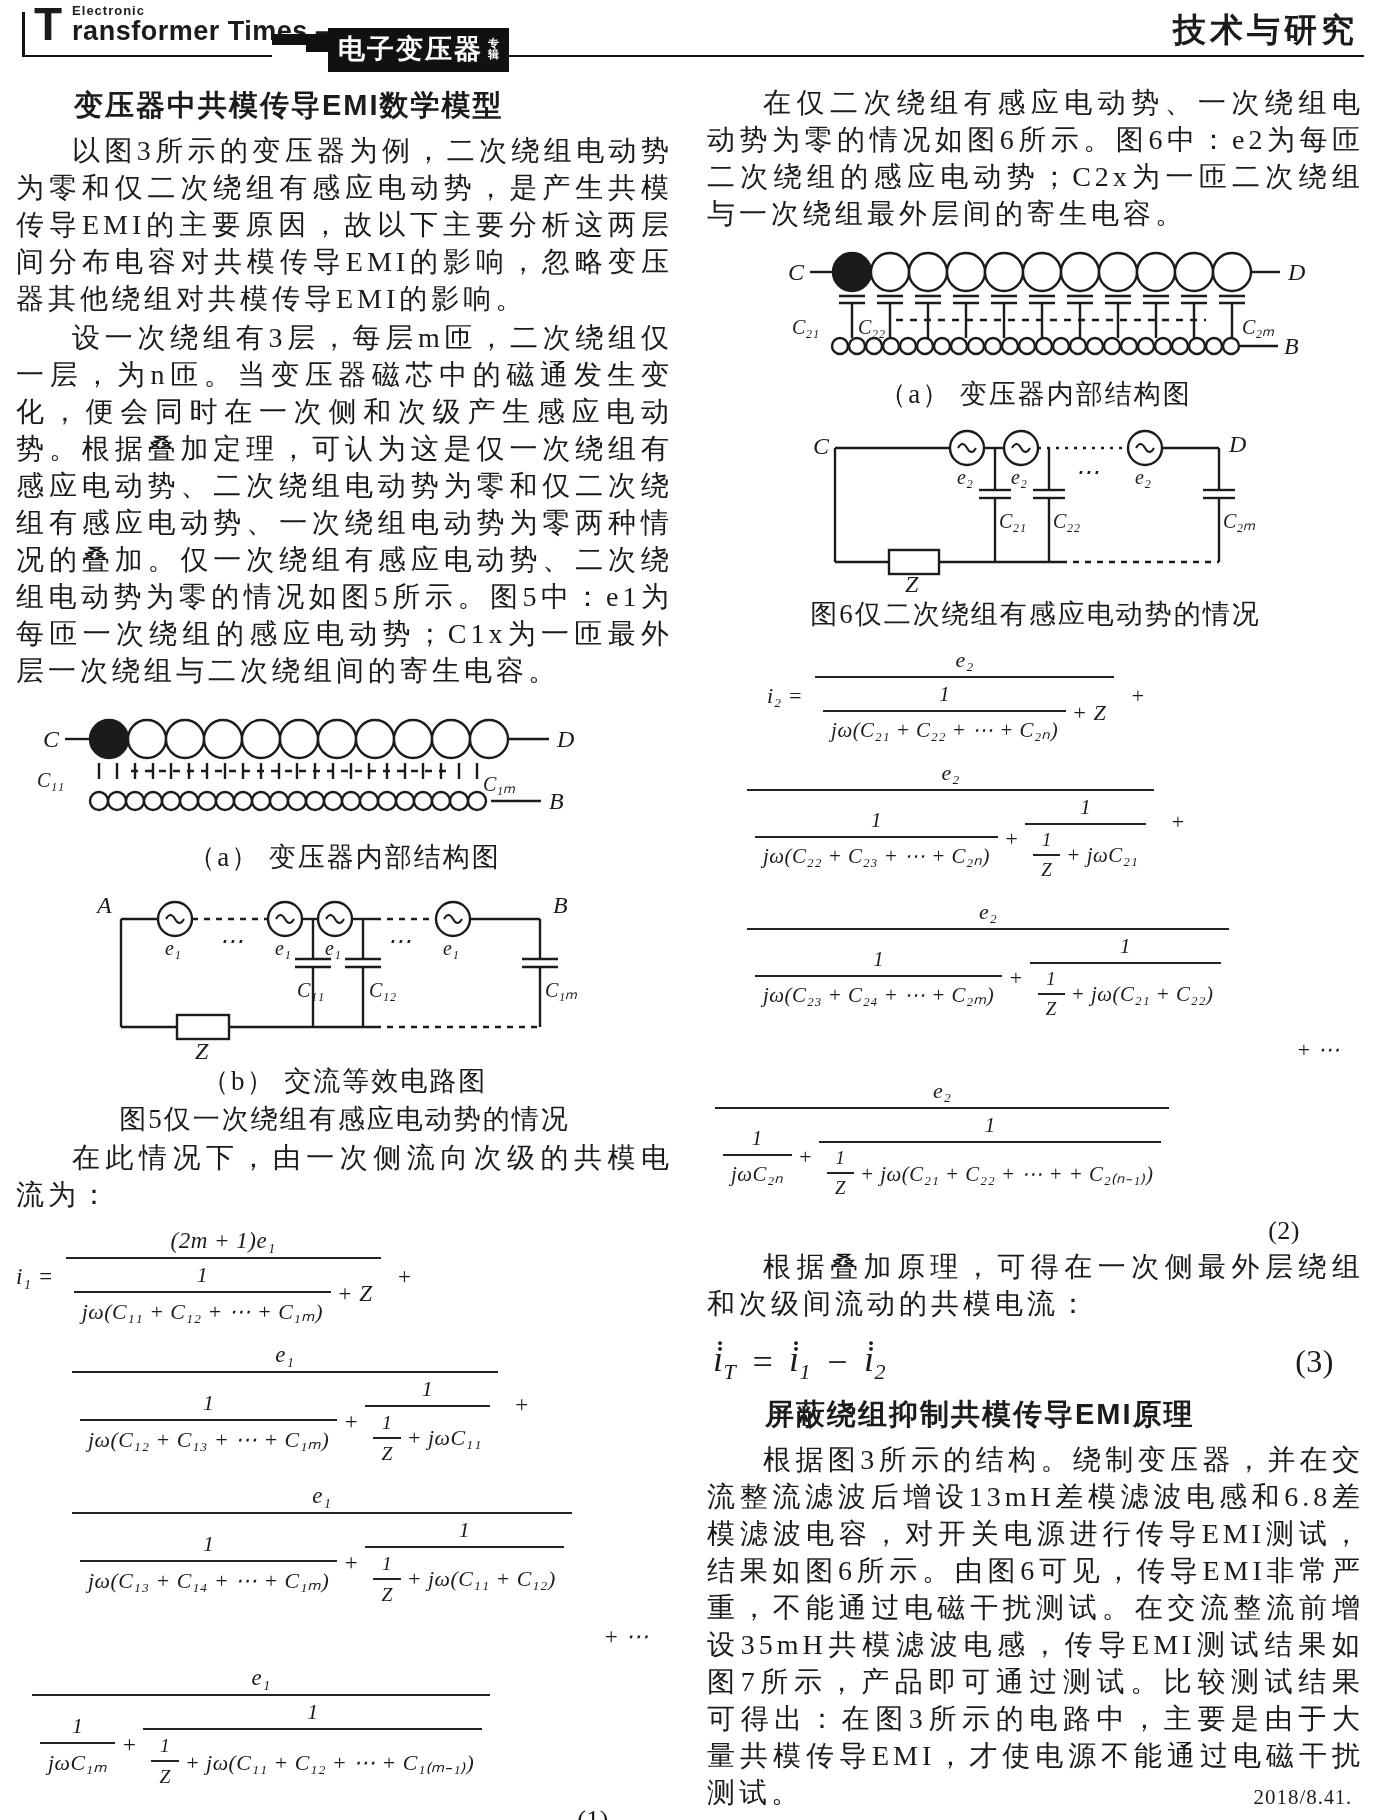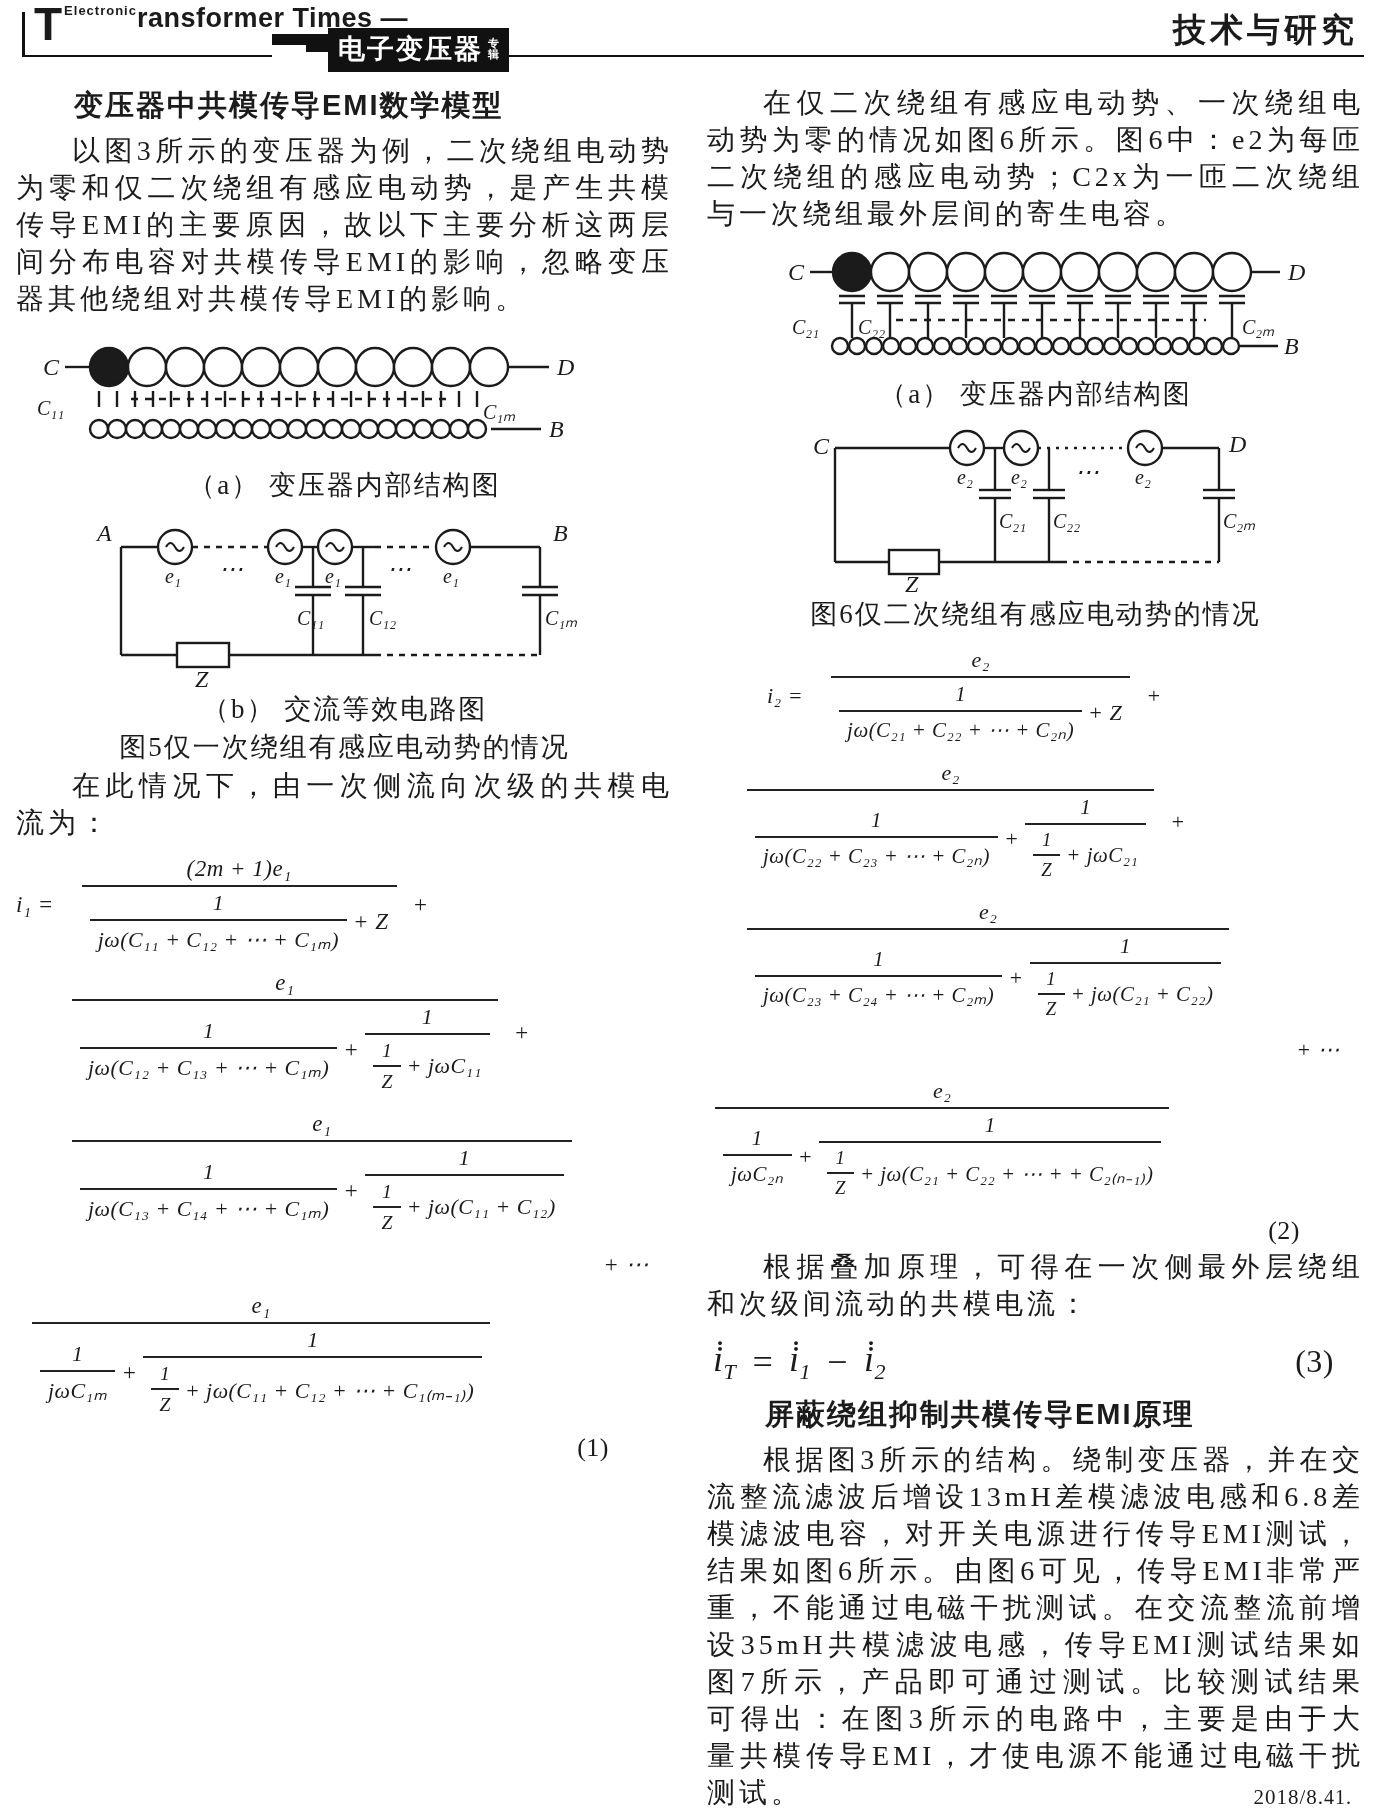--- a/index.html
+++ b/index.html
@@ -4,21 +4,21 @@
 <style>
   html,body{margin:0;padding:0;background:#d9d9d9;}
   .page{position:relative;width:1380px;height:1820px;background:#ffffff;margin:0 auto;
         font-family:"Liberation Serif",serif;color:#1b1b1b;overflow:hidden;}
 
   
   .hdr{position:absolute;top:0;left:0;right:0;height:80px;}
   .logo{position:absolute;top:4px;left:34px;display:flex;align-items:flex-start;
         font-family:"Liberation Sans",sans-serif;}
   .logo-t{font-size:46px;font-weight:900;line-height:40px;}
-  .logo-col{display:flex;flex-direction:row;margin-left:2px;}
+  .logo-col{display:flex;flex-direction:column;margin-left:10px;}
   .logo-small{font-size:13px;font-weight:bold;letter-spacing:1px;line-height:13px;}
   .logo-main{font-size:27px;font-weight:800;letter-spacing:0.5px;line-height:28px;}
   .hdr-bracket{position:absolute;left:22px;top:12px;width:2.5px;height:45px;background:#111;}
   .hdr-rule-l{position:absolute;left:22px;top:55px;width:250px;border-top:2.5px solid #111;}
   .hdr-rule-r{position:absolute;left:492px;right:16px;top:55px;border-top:2.5px solid #111;}
   .badge{position:absolute;left:272px;top:28px;display:flex;align-items:center;}
   .badge-step1{width:34px;height:11px;background:#111;margin-bottom:21px;}
   .badge-step2{width:22px;height:18px;background:#111;margin-bottom:14px;}
   .badge-box{background:#111;color:#fff;display:flex;align-items:center;
              font-family:"Liberation Sans",sans-serif;font-weight:bold;
@@ -39,21 +39,21 @@
   .fig-cap{font-size:27px;text-align:center;letter-spacing:2px;margin:2px 0 2px 0;}
   .fig-svg{display:block;margin:10px auto 2px auto;}
   .figtext{font-style:italic;font-size:24px;fill:#1b1b1b;font-family:"Liberation Serif",serif;}
   .figtext .sm{font-size:20px;}
 
   
   .eq{font-style:italic;letter-spacing:0.5px;}
   .eq-left{font-size:23px;}
   .eq-right{font-size:22px;}
   .eterm{display:flex;align-items:center;white-space:nowrap;margin:14px 0;}
-  .eq-lhs{margin-right:28px;}
+  .eq-lhs{margin-right:12px;}
   .frac{display:inline-block;vertical-align:middle;text-align:center;}
   .frac>.num{display:block;padding:1px 8px 3px 8px;}
   .frac>.den{display:block;border-top:2px solid #222;padding:3px 8px 1px 8px;white-space:nowrap;}
   .den .frac{font-size:0.95em;}
   .den .frac .den .frac{font-size:0.9em;}
   .op{display:inline-block;vertical-align:middle;margin:0 6px;}
   .optext{display:inline-block;vertical-align:middle;margin-left:6px;}
   .trail{margin-left:16px;}
   .trail-line{text-align:right;padding-right:24px;margin:6px 0;}
   .eq-label{font-style:normal;text-align:right;padding-right:64px;font-size:26px;margin:8px 0 2px 0;}
@@ -91,20 +91,21 @@
       </span>
     </div>
     <div class="section-title">技术与研究</div>
   </div>
 
   <div class="cols">
 
     <div class="col">
       <h2 class="sec-head">变压器中共模传导EMI数学模型</h2>
       <p class="body-text">以图3所示的变压器为例，二次绕组电动势为零和仅二次绕组有感应电动势，是产生共模传导EMI的主要原因，故以下主要分析这两层间分布电容对共模传导EMI的影响，忽略变压器其他绕组对共模传导EMI的影响。</p>
+      <p class="body-text">设一次绕组有3层，每层m匝，二次绕组仅一层，为n匝。当变压器磁芯中的磁通发生变化，便会同时在一次侧和次级产生感应电动势。根据叠加定理，可认为这是仅一次绕组有感应电动势、二次绕组电动势为零和仅二次绕组有感应电动势、一次绕组电动势为零两种情况的叠加。仅一次绕组有感应电动势、二次绕组电动势为零的情况如图5所示。图5中：e1为每匝一次绕组的感应电动势；C1x为一匝最外层一次绕组与二次绕组间的寄生电容。</p>
 
       <svg class="fig-svg" width="620" height="138" viewBox="0 0 620 138">
         <g stroke="#1b1b1b" stroke-width="2.4" fill="none">
           <line x1="30" y1="40" x2="54" y2="40"></line>
           <circle cx="74" cy="40" r="19" fill="#1b1b1b"></circle>
           <circle cx="112" cy="40" r="19" fill="#fff"></circle>
             <circle cx="150" cy="40" r="19" fill="#fff"></circle>
           <circle cx="188" cy="40" r="19" fill="#fff"></circle>
             <circle cx="226" cy="40" r="19" fill="#fff"></circle>
           <circle cx="264" cy="40" r="19" fill="#fff"></circle>

